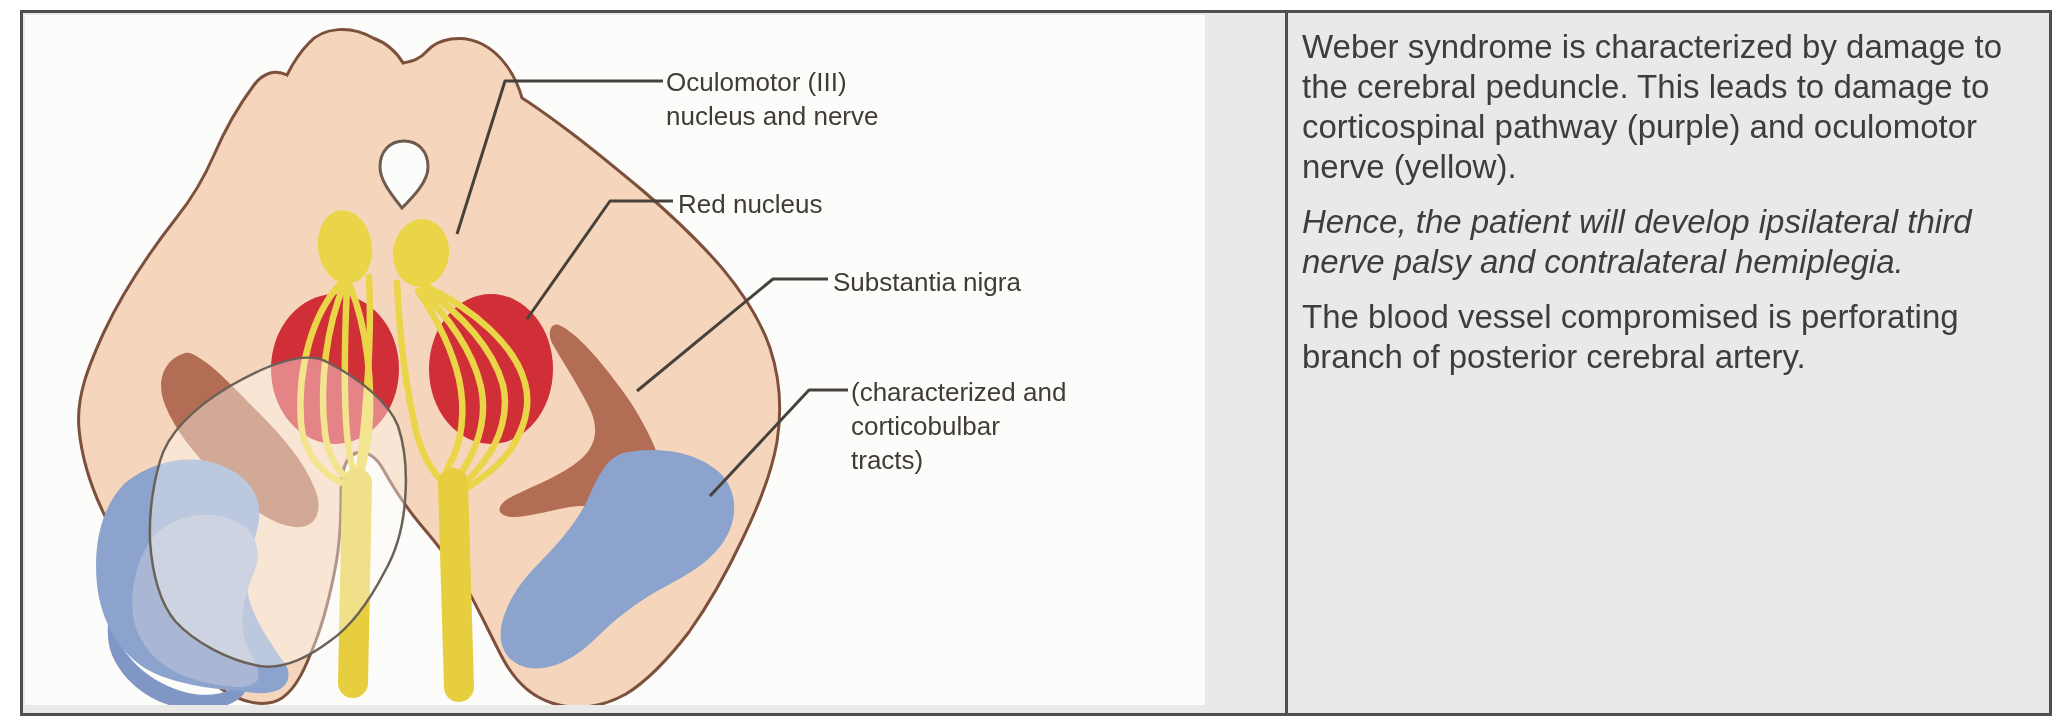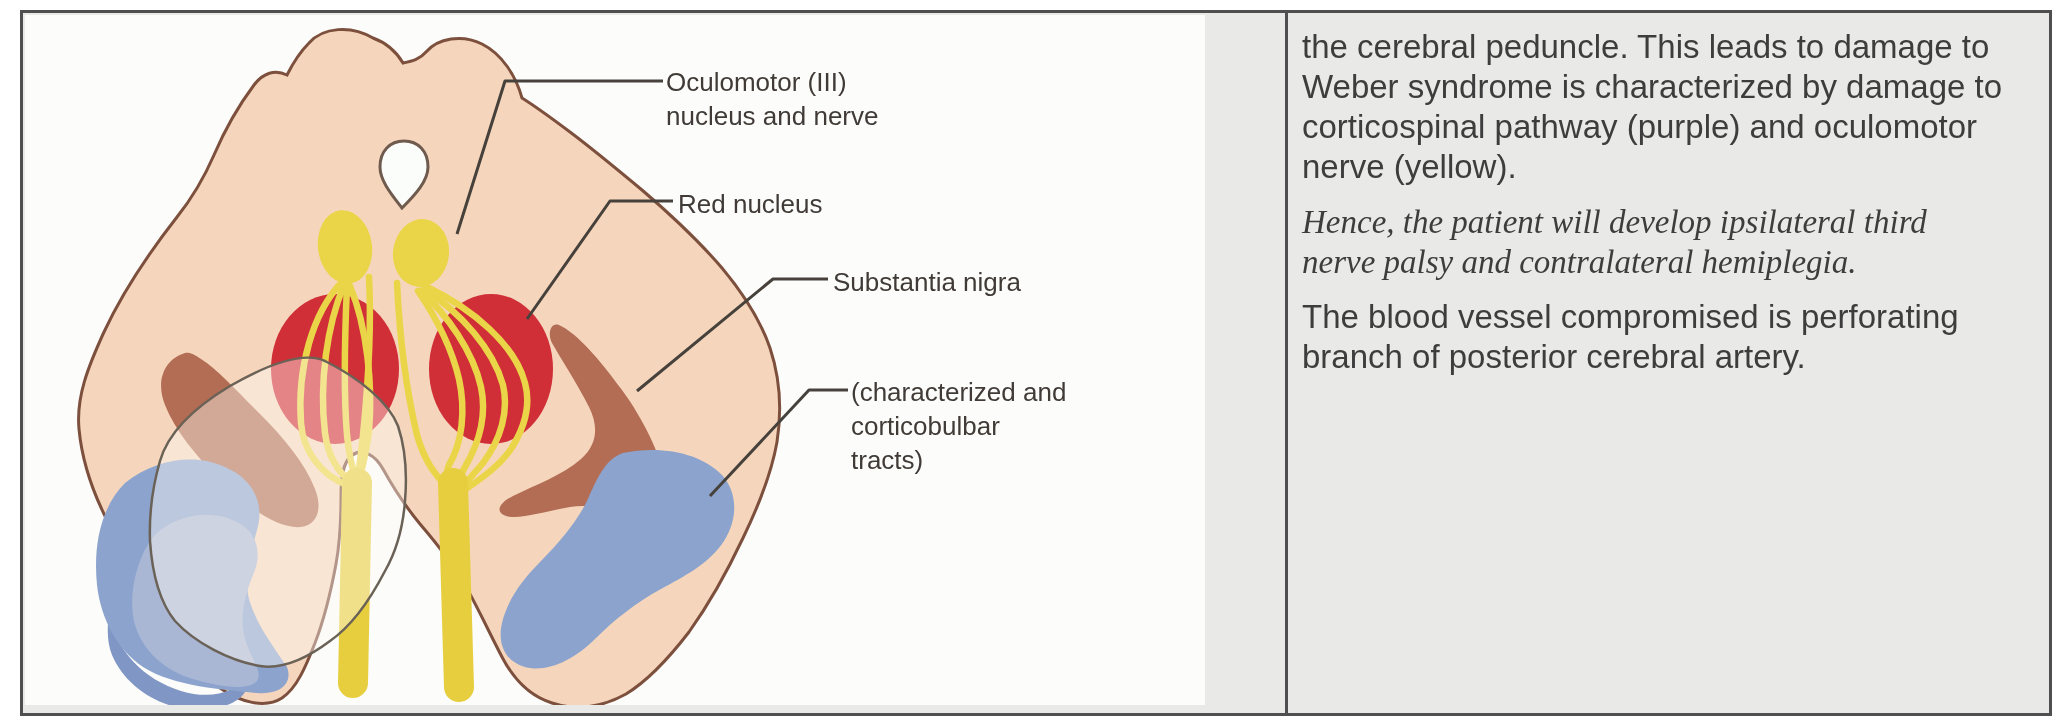--- a/index.html
+++ b/index.html
@@ -5,21 +5,21 @@
   html,body{margin:0;padding:0;background:#ffffff;font-family:"Liberation Sans",sans-serif;}
   .page{position:relative;width:2064px;height:726px;background:#ffffff;overflow:hidden;}
   .tbl{position:absolute;left:20px;top:10px;width:2026px;height:700px;
        border:3px solid var(--border);background:var(--cell-bg);display:flex;}
   .cell-left{position:relative;width:1262px;height:100%;flex:0 0 auto;}
   .vdivider{width:3px;background:var(--border);flex:0 0 auto;}
   .cell-right{flex:1 1 auto;padding:14px 18px 0 14px;color:var(--text-ink);
               font-size:33px;line-height:40px;}
   .cell-right p{margin:0 0 15px 0;}
   .cell-right .ln{display:block;white-space:nowrap;}
-  .italic{font-style:italic;font-family:Liberation Serif, serif;}
+  .italic{font-style:italic;}
   .figure{position:absolute;left:2px;top:2px;width:1180px;height:690px;background:var(--fig-bg);}
   .figure svg{position:absolute;left:0;top:0;}
   .lbl{position:absolute;color:var(--label-ink);font-size:26px;line-height:34px;white-space:nowrap;}
 </style>
 </head>
 <body>
 
 <div class="page">
   <div class="tbl">
 
@@ -122,22 +122,22 @@
           <div>corticobulbar</div>
           <div>tracts)</div>
         </div>
       </div>
     </div>
 
     <div class="vdivider"></div>
 
     <div class="cell-right">
       <p>
+        <span class="ln">Weber syndrome is characterized by damage to</span>
         <span class="ln">the cerebral peduncle. This leads to damage to</span>
-        <span class="ln">Weber syndrome is characterized by damage to</span>
         <span class="ln">corticospinal pathway (purple) and oculomotor</span>
         <span class="ln">nerve (yellow).</span>
       </p>
       <p class="italic">
         <span class="ln">Hence, the patient will develop ipsilateral third</span>
         <span class="ln">nerve palsy and contralateral hemiplegia.</span>
       </p>
       <p>
         <span class="ln">The blood vessel compromised is perforating</span>
         <span class="ln">branch of posterior cerebral artery.</span>

